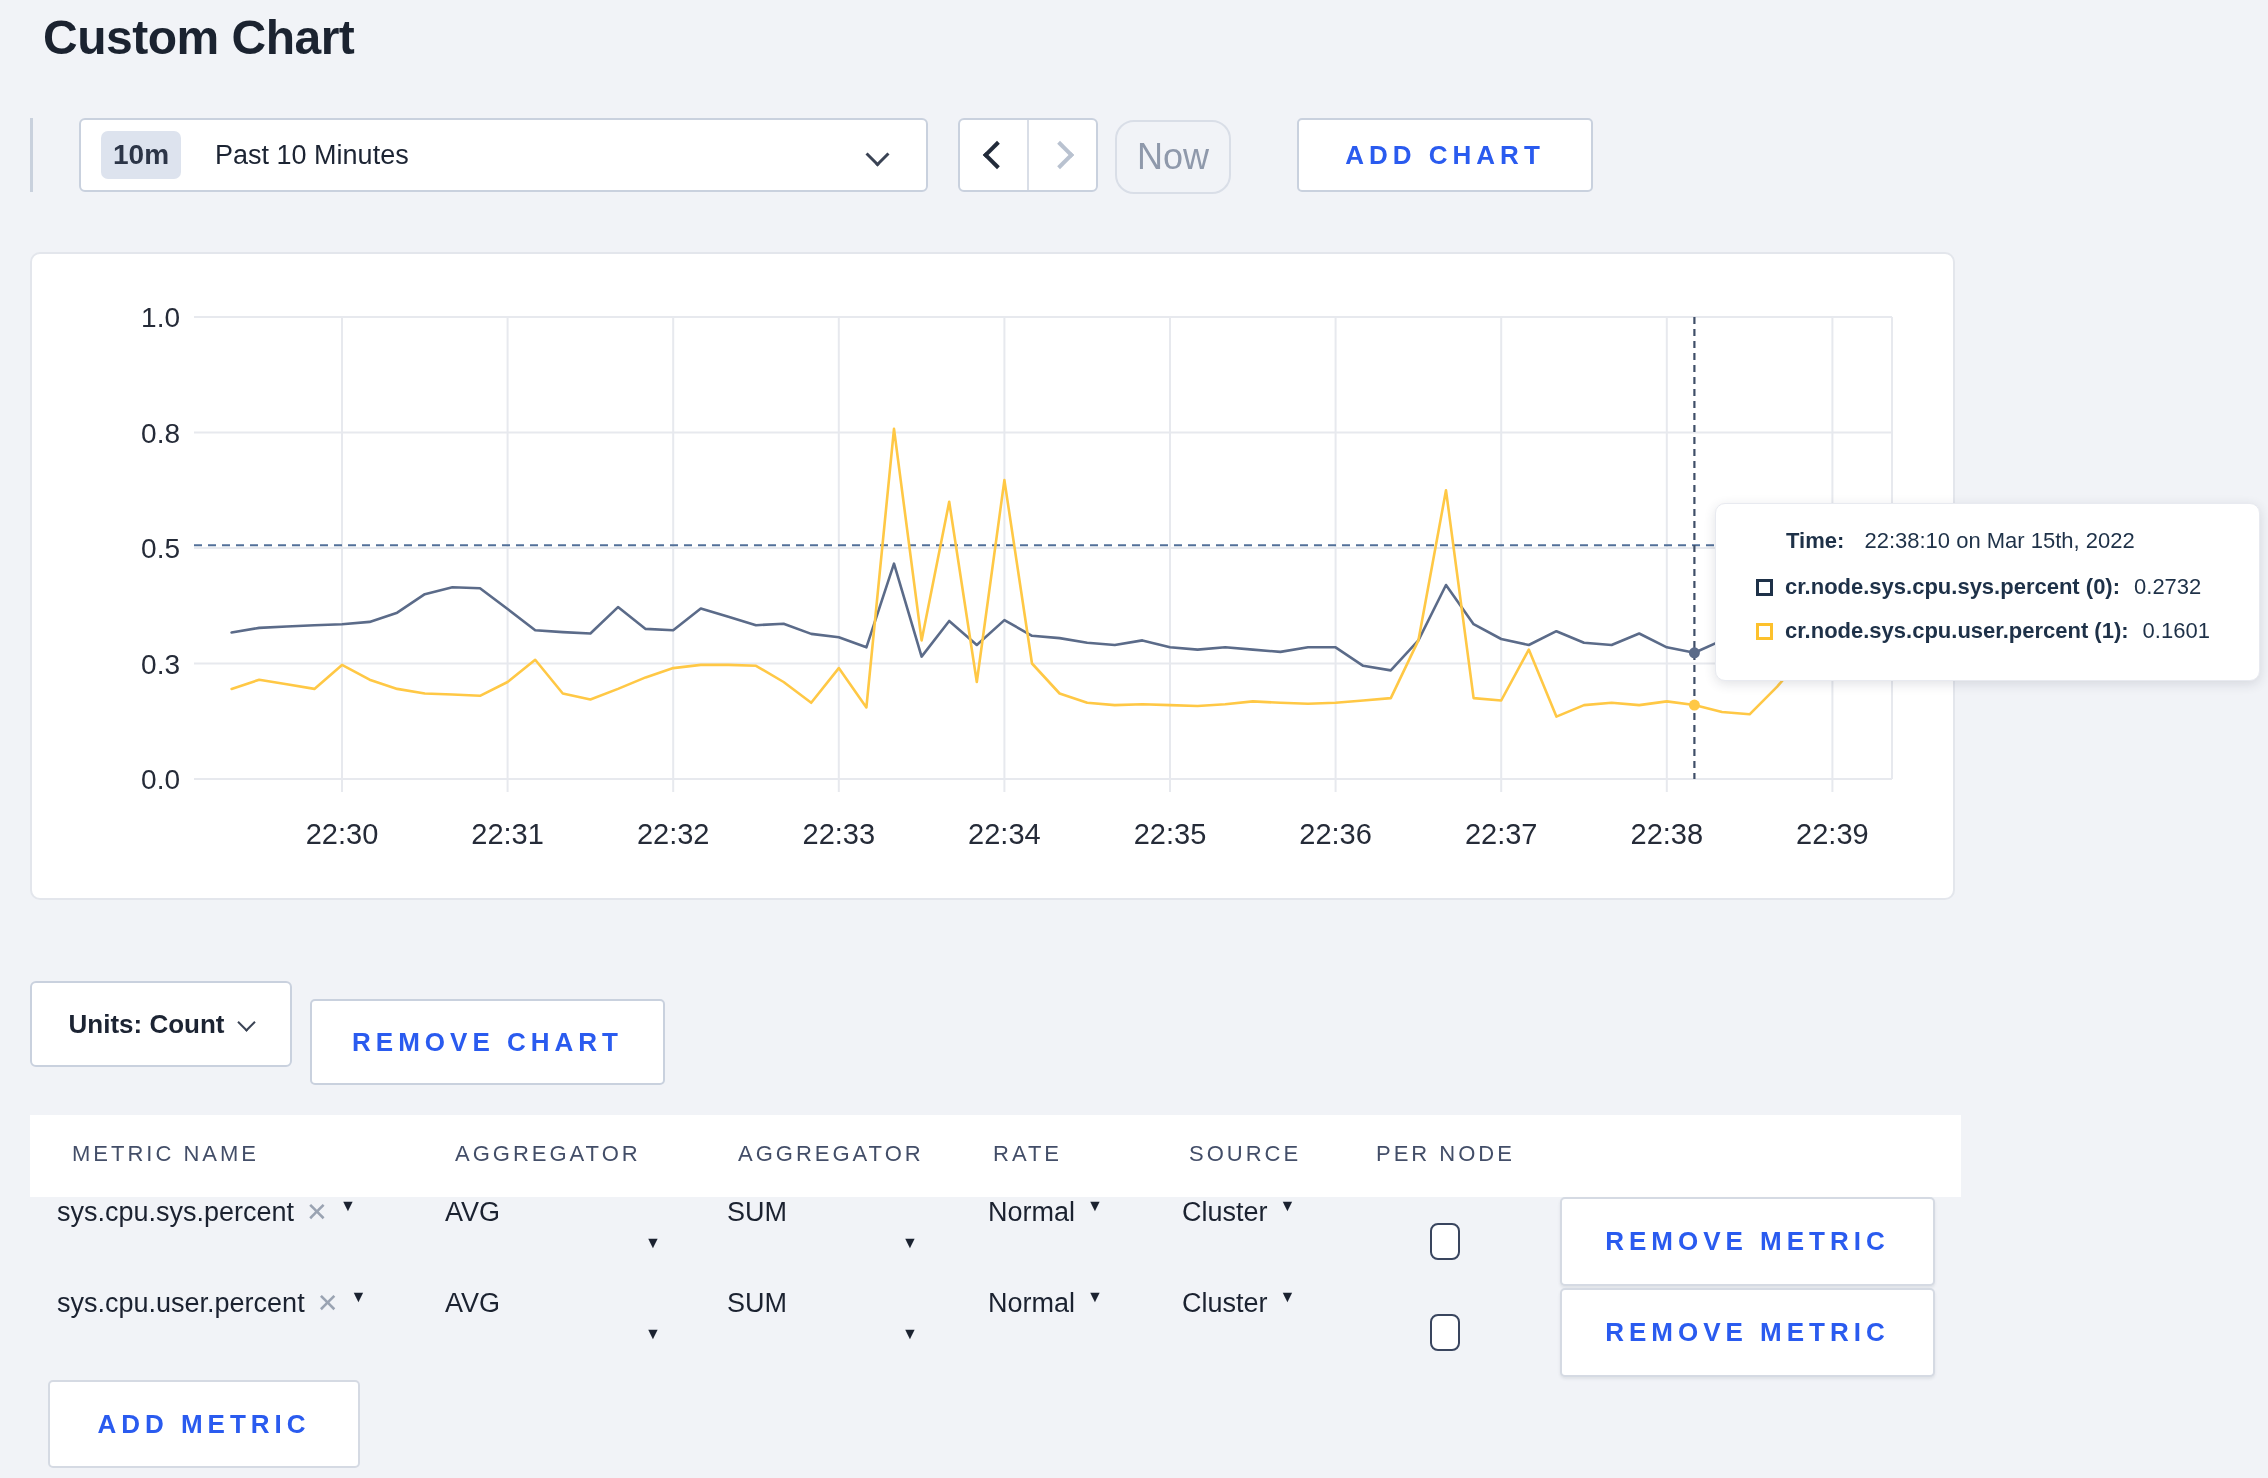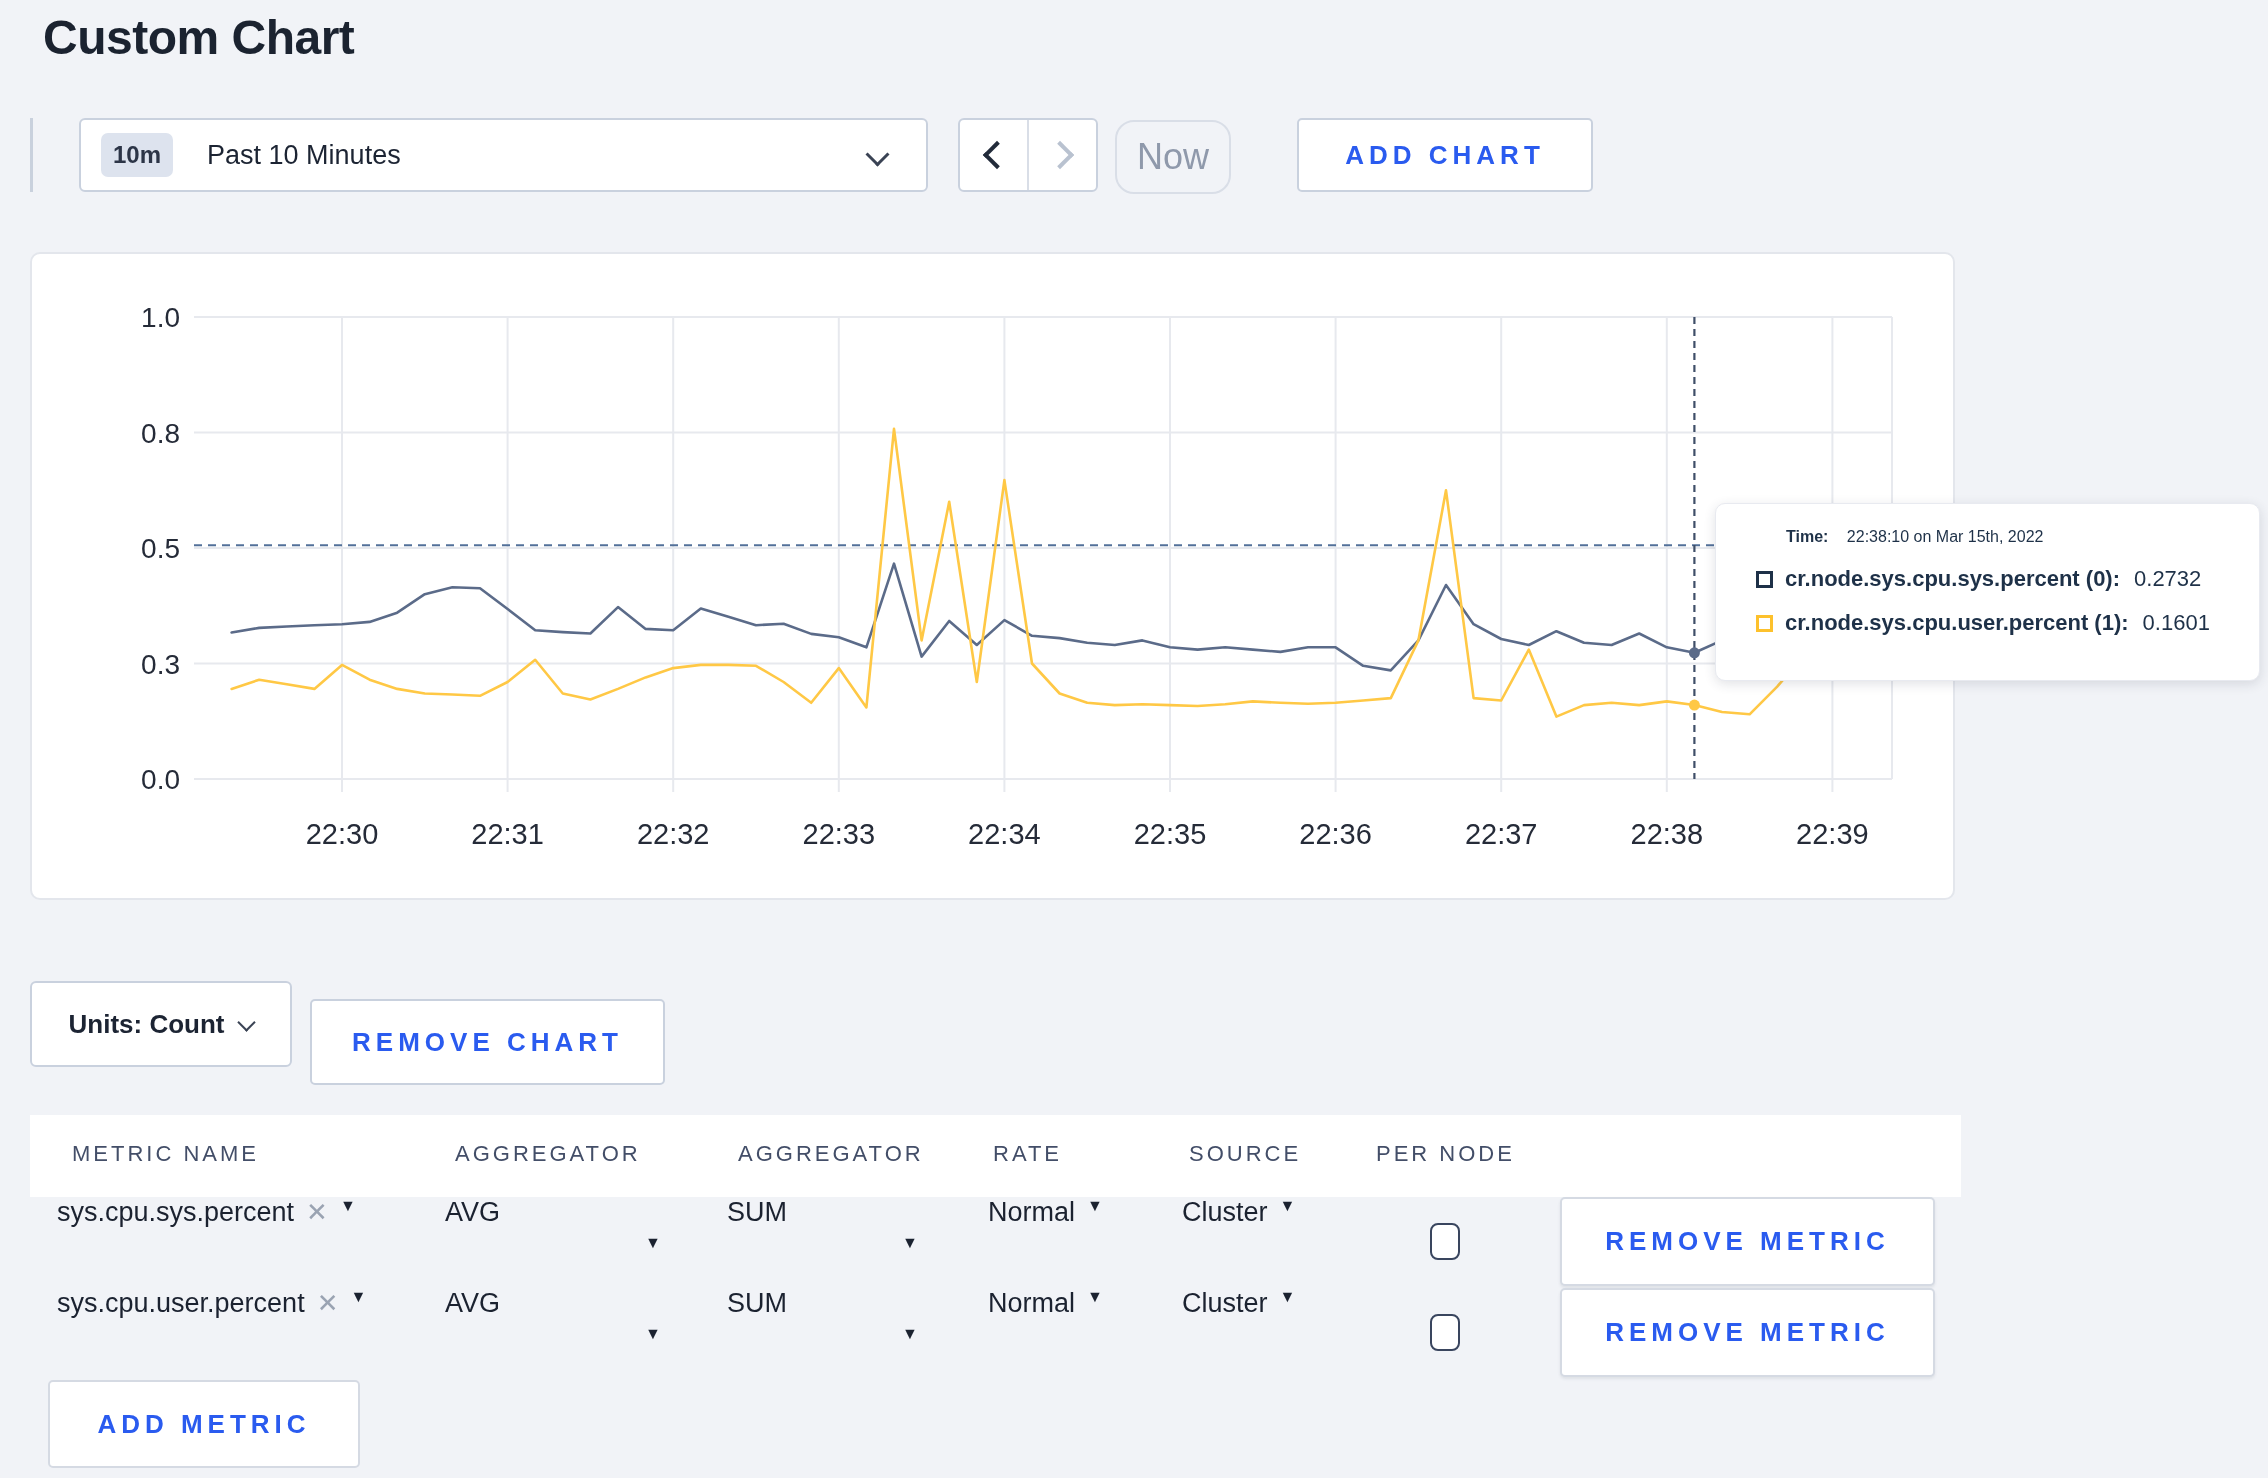--- a/index.html
+++ b/index.html
@@ -2,36 +2,36 @@
 <html><head>
 <meta charset="utf-8">
 <style>
   html,body{margin:0;padding:0;background:#f1f3f7;font-family:"Liberation Sans",sans-serif;}
   #app{position:relative;width:2268px;height:1478px;background:#f1f3f7;overflow:hidden;}
   .abs{position:absolute;}
   .page-title{left:43px;top:10px;font-size:48px;font-weight:600;color:#1b2330;letter-spacing:-0.5px;}
   .ctl{box-sizing:border-box;display:flex;align-items:center;background:#fff;border:2px solid #c9d1de;border-radius:6px;height:74px;}
   .divider-bar{left:30px;top:118px;width:3px;height:74px;background:#c9d1dd;}
   .time-select{left:79px;top:118px;width:849px;cursor:pointer;}
-  .badge{margin-left:20px;background:#dde3ee;border-radius:7px;padding:8px 12px;font-size:24px;font-weight:bold;color:#2c3547;}
+  .badge{margin-left:20px;background:#dde3ee;border-radius:7px;padding:8px 12px;font-size:28px;font-weight:bold;color:#2c3547;}
   .time-label{margin-left:34px;font-size:27px;color:#1c2433;}
   .chev{display:inline-block;width:14px;height:14px;border-right:3px solid #3a4354;border-bottom:3px solid #3a4354;transform:rotate(45deg);margin-top:-8px;}
   .time-chev{position:absolute;right:40px;top:34px;}
   .navbox{left:958px;top:118px;width:140px;padding:0;overflow:hidden;}
   .navcell{flex:1;height:100%;display:flex;align-items:center;justify-content:center;cursor:pointer;}
   .navcell+.navcell{border-left:2px solid #d9dee7;}
   .chev-left{width:16px;height:16px;border-left:4px solid #222b3a;border-bottom:4px solid #222b3a;transform:rotate(45deg);margin-left:6px;}
   .chev-right{width:16px;height:16px;border-right:4px solid #b9c2d0;border-top:4px solid #b9c2d0;transform:rotate(45deg);margin-right:6px;}
   .now-btn{left:1115px;top:120px;width:116px;justify-content:center;background:#f1f3f7;border-color:#d9dee7;font-size:36px;color:#8f99ab;cursor:default;border-radius:19px;}
   .blue-btn{box-sizing:border-box;display:flex;align-items:center;justify-content:center;background:#fff;border:2px solid #c9d1de;border-radius:5px;color:#2a5bef;font-weight:600;letter-spacing:5px;font-size:26px;cursor:pointer;}
   .add-chart{left:1297px;top:118px;width:296px;height:74px;}
   .chart-card{left:30px;top:252px;width:1925px;height:648px;background:#fff;border:2px solid #e3e6ec;border-radius:10px;box-sizing:border-box;}
   #chart-svg{position:absolute;left:0;top:0;}
   .tooltip{left:1715px;top:503px;width:545px;height:178px;background:#fff;border:1px solid #e8eaf0;border-radius:10px;box-shadow:0 3px 12px rgba(40,50,70,0.14);z-index:5;box-sizing:border-box;padding:24px 20px 20px 40px;color:#1e3148;}
-  .tt-time-row{margin-left:30px;margin-bottom:20px;font-size:16px;}
+  .tt-time-row{margin-left:30px;margin-bottom:20px;font-size:22px;}
   .tt-row{display:flex;align-items:center;margin-bottom:18px;font-size:22px;}
   .tt-swatch{width:17px;height:17px;border:3px solid #1e3148;margin-right:12px;box-sizing:border-box;background:#fff;}
   .tt-label{font-weight:bold;}
   .tt-val{margin-left:14px;}
   .units-box{left:30px;top:981px;width:262px;height:86px;justify-content:center;gap:16px;font-size:26px;font-weight:bold;color:#1c2433;cursor:pointer;}
   .units-chev{width:11px;height:11px;border-width:2.5px;margin-top:-4px;}
   .remove-chart{left:310px;top:981px;width:355px;height:86px;margin-top:18px;}
   .tbl-header{left:30px;top:1115px;width:1925px;height:82px;background:#fff;padding-left:6px;}
   .th{position:absolute;top:26px;font-size:22px;letter-spacing:3px;color:#434e68;font-weight:500;}
   .trow{left:30px;width:1925px;height:90px;}

